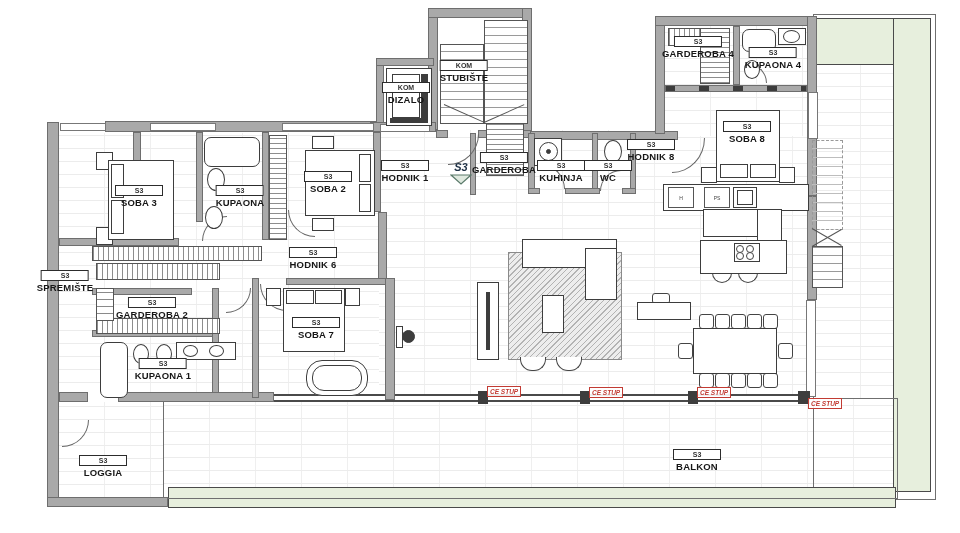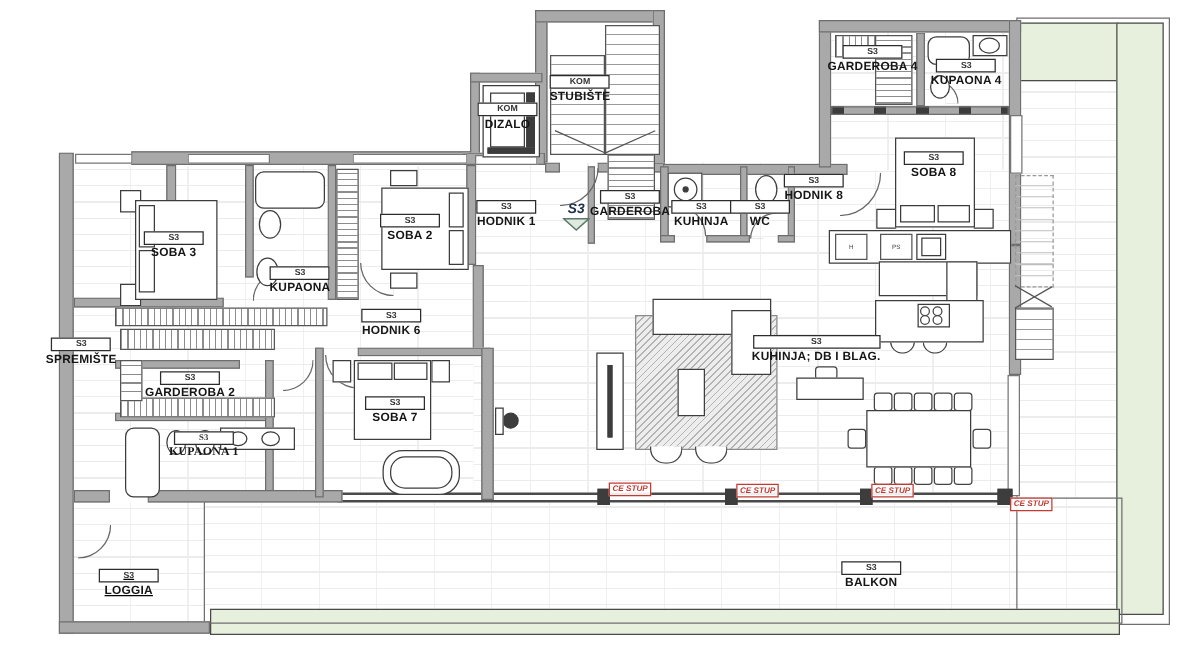--- a/index.html
+++ b/index.html
@@ -275,21 +275,21 @@
   <div class="chair" style="left:652px;top:293px;width:16px;height:9px;"></div>
 
   <div class="rlabel" style="left:65px;top:270px;">
     <span class="codebox">S3</span>
     <span class="rname">SPREMIŠTE</span>
   </div>
   <div class="rlabel" style="left:139px;top:185px;">
     <span class="codebox">S3</span>
     <span class="rname">SOBA 3</span>
   </div>
-  <div class="rlabel" style="left:240px;top:185px;margin-top:28px;">
+  <div class="rlabel" style="left:240px;top:185px;">
     <span class="codebox">S3</span>
     <span class="rname">KUPAONA</span>
   </div>
   <div class="rlabel" style="left:328px;top:171px;">
     <span class="codebox">S3</span>
     <span class="rname">SOBA 2</span>
   </div>
   <div class="rlabel" style="left:405px;top:160px;">
     <span class="codebox">S3</span>
     <span class="rname">HODNIK 1</span>
@@ -335,29 +335,25 @@
     <span class="rname">HODNIK 6</span>
   </div>
   <div class="rlabel" style="left:152px;top:297px;">
     <span class="codebox">S3</span>
     <span class="rname">GARDEROBA 2</span>
   </div>
   <div class="rlabel" style="left:316px;top:317px;">
     <span class="codebox">S3</span>
     <span class="rname">SOBA 7</span>
   </div>
-  <div class="rlabel" style="left:163px;top:345px;font-family:Liberation Serif, serif;">
+  <div class="rlabel" style="left:163px;top:358px;">
     <span class="codebox">S3</span>
     <span class="rname">KUPAONA 1</span>
   </div>
-  <div class="rlabel" style="left:653px;top:268px;">
-    <span class="codebox" style="min-width:88px;">S3</span>
-    <span class="rname">KUHINJA; DB I BLAG.</span>
-  </div>
-  <div class="rlabel" style="left:103px;top:455px;text-decoration:underline;">
+  <div class="rlabel" style="left:103px;top:455px;">
     <span class="codebox">S3</span>
     <span class="rname">LOGGIA</span>
   </div>
   <div class="rlabel" style="left:697px;top:449px;">
     <span class="codebox">S3</span>
     <span class="rname">BALKON</span>
   </div>
 
   <div class="entry" style="left:450px;top:162px;">
     <span class="s3">S3</span>

